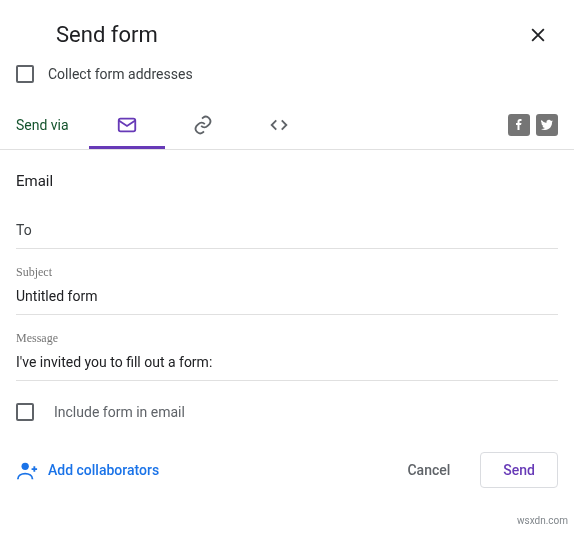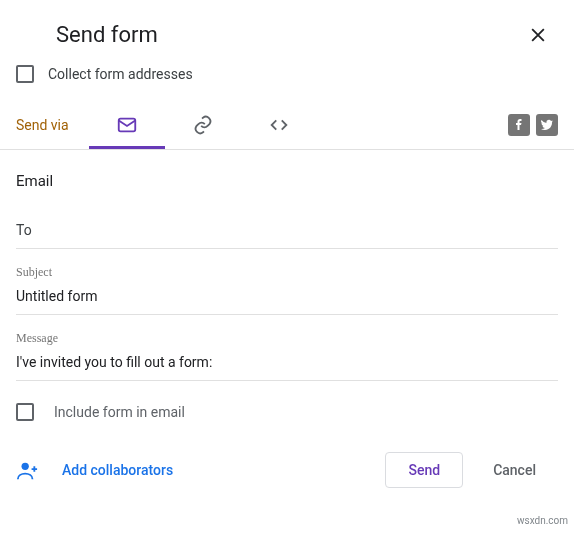--- a/index.html
+++ b/index.html
@@ -24,21 +24,21 @@
   }
   .collect-label { font-size: 14px; color: #3c4043; }
 
   .sendvia-row {
     display:flex; align-items:center; justify-content:space-between;
     border-bottom: 1px solid #e0e0e0;
     padding: 2px 0 0 0;
     margin: 0 -16px;
   }
   .sendvia-left { display:flex; align-items:center; gap: 0; padding-left: 16px; }
-  .sendvia-label { font-size: 14px; color: #a16207; margin-right: 20px; text-align: right; }
+  .sendvia-label { font-size: 14px; color: #14532d; margin-right: 20px; text-align: right; }
   .tab { width: 76px; height: 48px; display:flex; align-items:center; justify-content:center; cursor:pointer; position:relative; }
   .tab svg { width: 22px; height: 22px; stroke: #5f6368; fill:none; }
   .tab.active svg { stroke: #673ab7; }
   .tab.active::after {
     content:''; position:absolute; bottom:0; left:0; right:0; height:3px; background:#673ab7;
   }
   .sendvia-right { display:flex; align-items:center; gap:6px; padding-right: 16px; }
   .social-icon { width: 22px; height: 22px; border-radius:3px; background:#757575; display:flex; align-items:center; justify-content:center; cursor:pointer; }
   .social-icon svg { fill:#fff; }
 
@@ -50,21 +50,21 @@
     border:none; outline:none; width:100%; font-size: 14px; color:#202124;
     font-family: inherit; padding: 2px 0;
   }
   .field-input::placeholder { color:#5f6368; font-size:14px; }
   .field.to .field-input::placeholder { color:#3c4043; }
 
   .include-row { display:flex; align-items:center; gap:20px; padding: 22px 0 20px 0; }
   .include-label { font-size:14px; color:#5f6368; }
 
   .footer { display:flex; align-items:center; justify-content:space-between; padding: 10px 0 0 0; }
-  .add-collab { display:flex; align-items:center; gap:24px; color:#1a73e8; font-size:14px; font-weight:500; cursor:pointer; padding:8px 0; }
+  .add-collab { display:flex; align-items:center; gap:10px; color:#1a73e8; font-size:14px; font-weight:500; cursor:pointer; padding:8px 0; }
   .add-collab svg { width:22px; height:22px; fill:#1a73e8; }
   .footer-actions { display:flex; align-items:center; gap: 8px; }
   .btn { padding: 9px 22px; font-size:14px; font-weight:500; border-radius:4px; cursor:pointer; border:none; background:transparent; font-family:inherit; }
   .btn-cancel { color:#5f6368; }
   .btn-send { color:#673ab7; border:1px solid #dadce0; background:#fff; }
 
   .watermark { position:absolute; bottom:21px; right:6px; font-size:10px; color:#80868b; }
 </style>
 </head>
 <body>
@@ -145,20 +145,20 @@
   <div class="footer">
     <div class="add-collab">
       <svg viewBox="0 0 24 24">
           <circle cx="10" cy="8" r="4"></circle>
           <path d="M2 22c0-4 4-6 8-6s8 2 8 6" fill="none" stroke="#1a73e8" stroke-width="2"></path>
           <path d="M20 8v6M17 11h6" stroke="#1a73e8" stroke-width="2"></path>
         </svg>
       <span>Add collaborators</span>
     </div>
     <div class="footer-actions">
+      <button class="btn btn-cancel">Cancel</button>
       <button class="btn btn-send">Send</button>
-      <button class="btn btn-cancel">Cancel</button>
     </div>
   </div>
 
 </div>
 
 <div class="watermark">wsxdn.com</div>
 
 </body></html>

